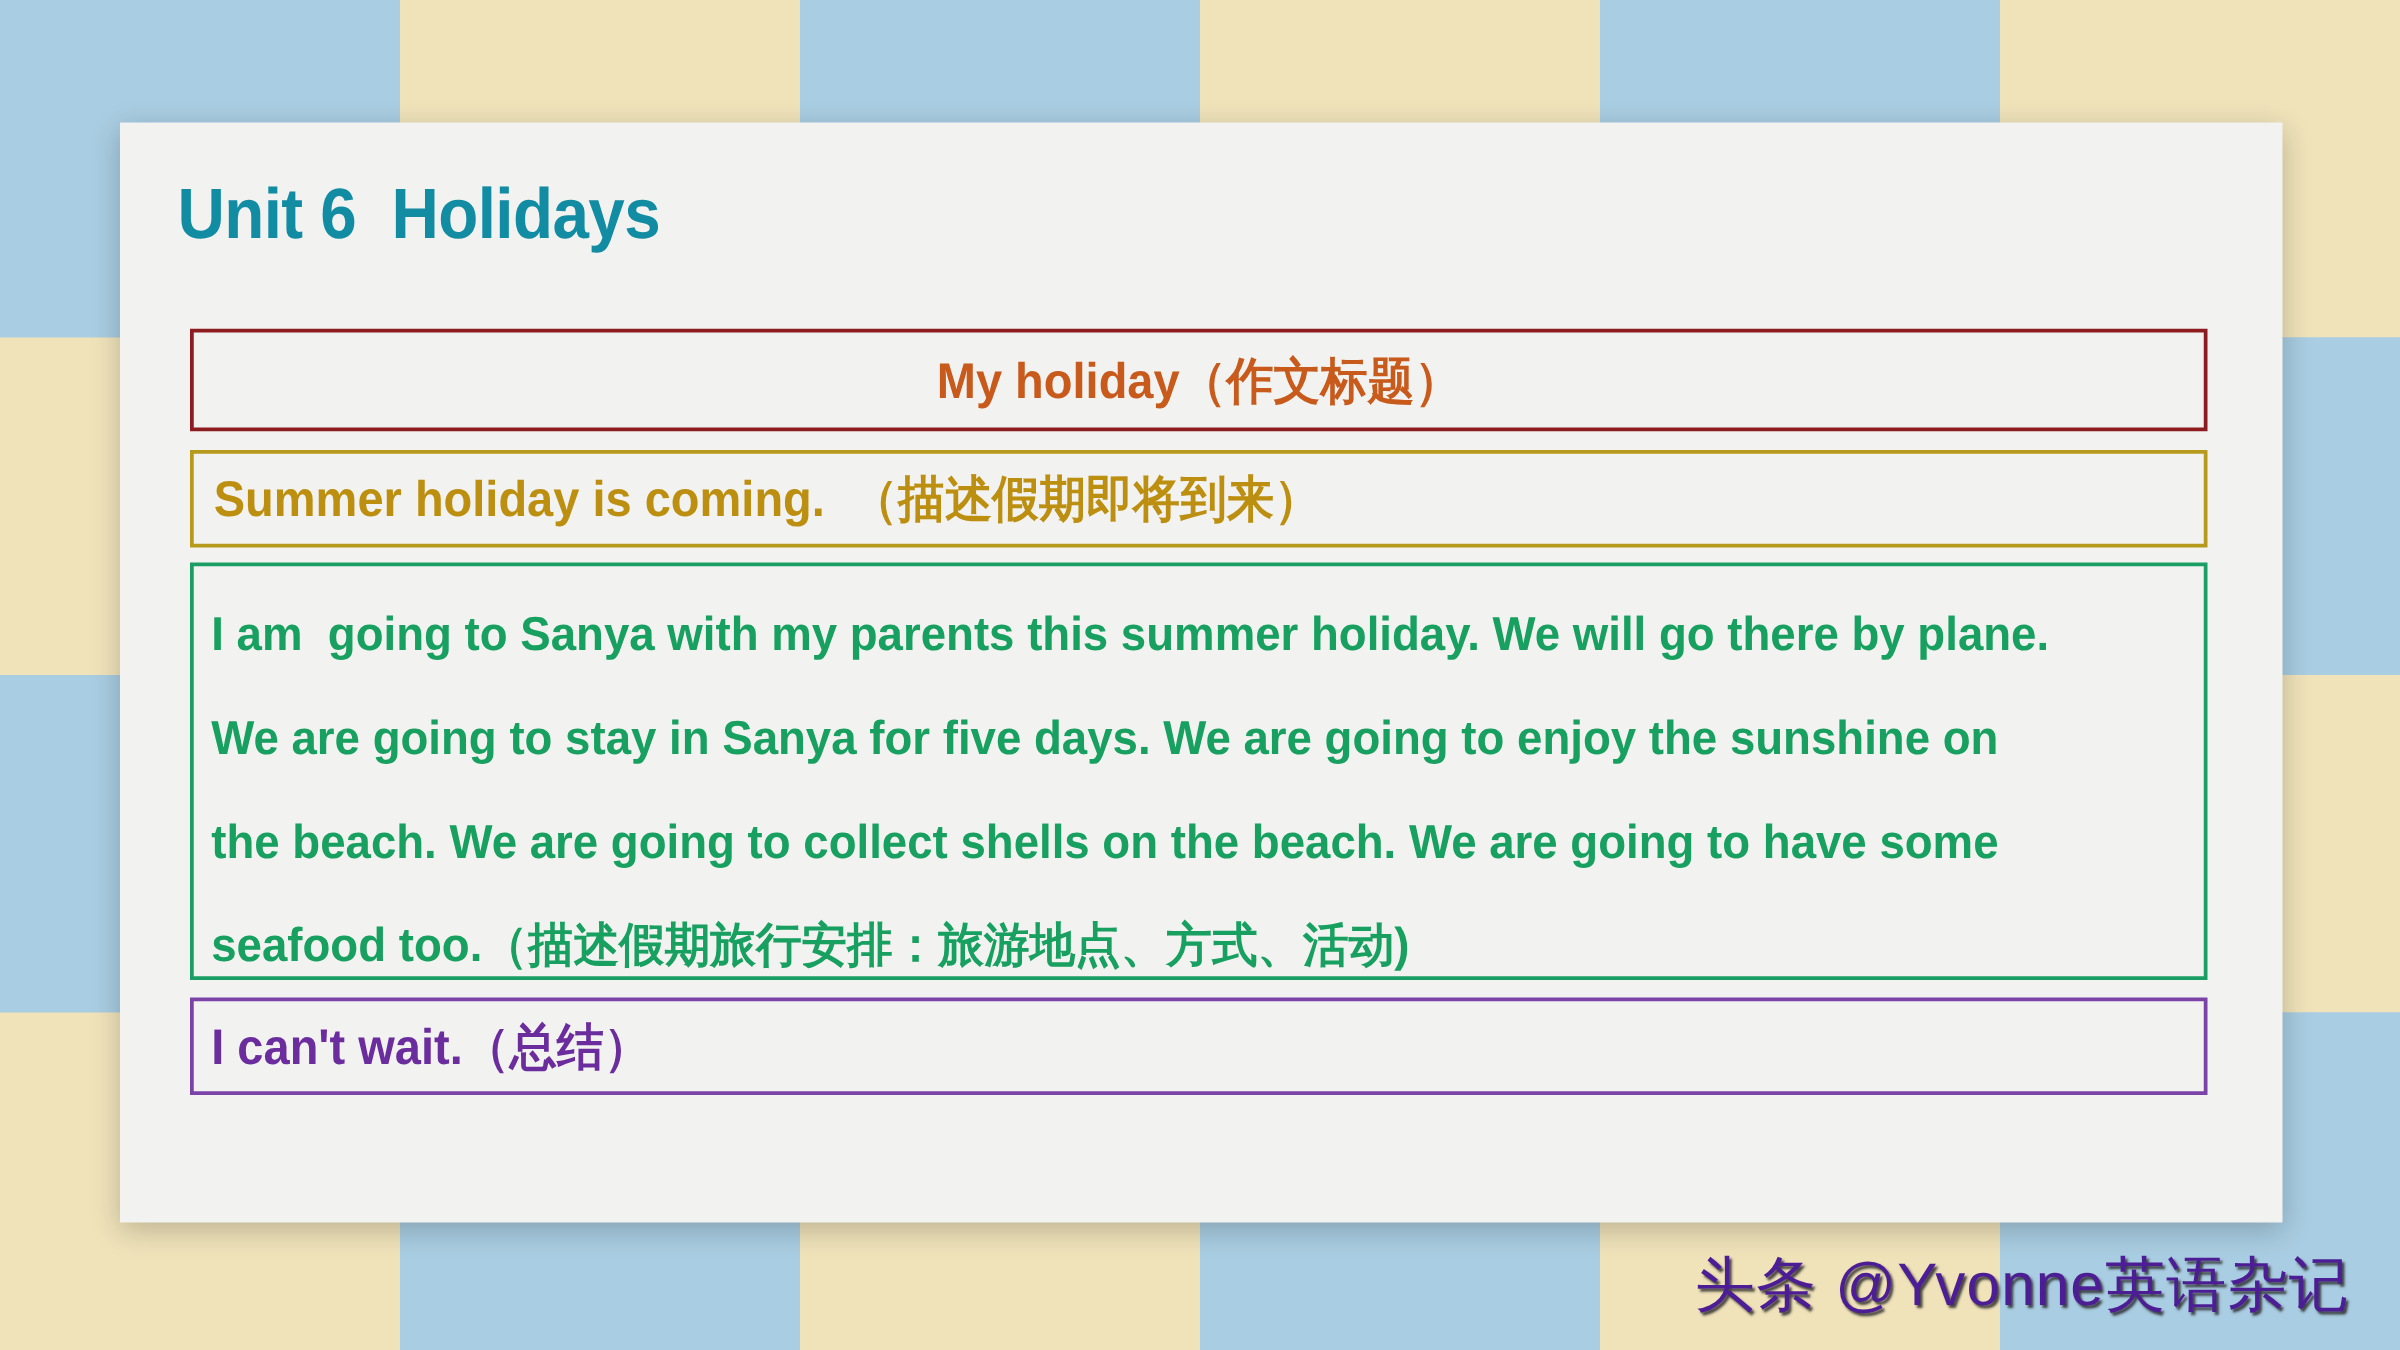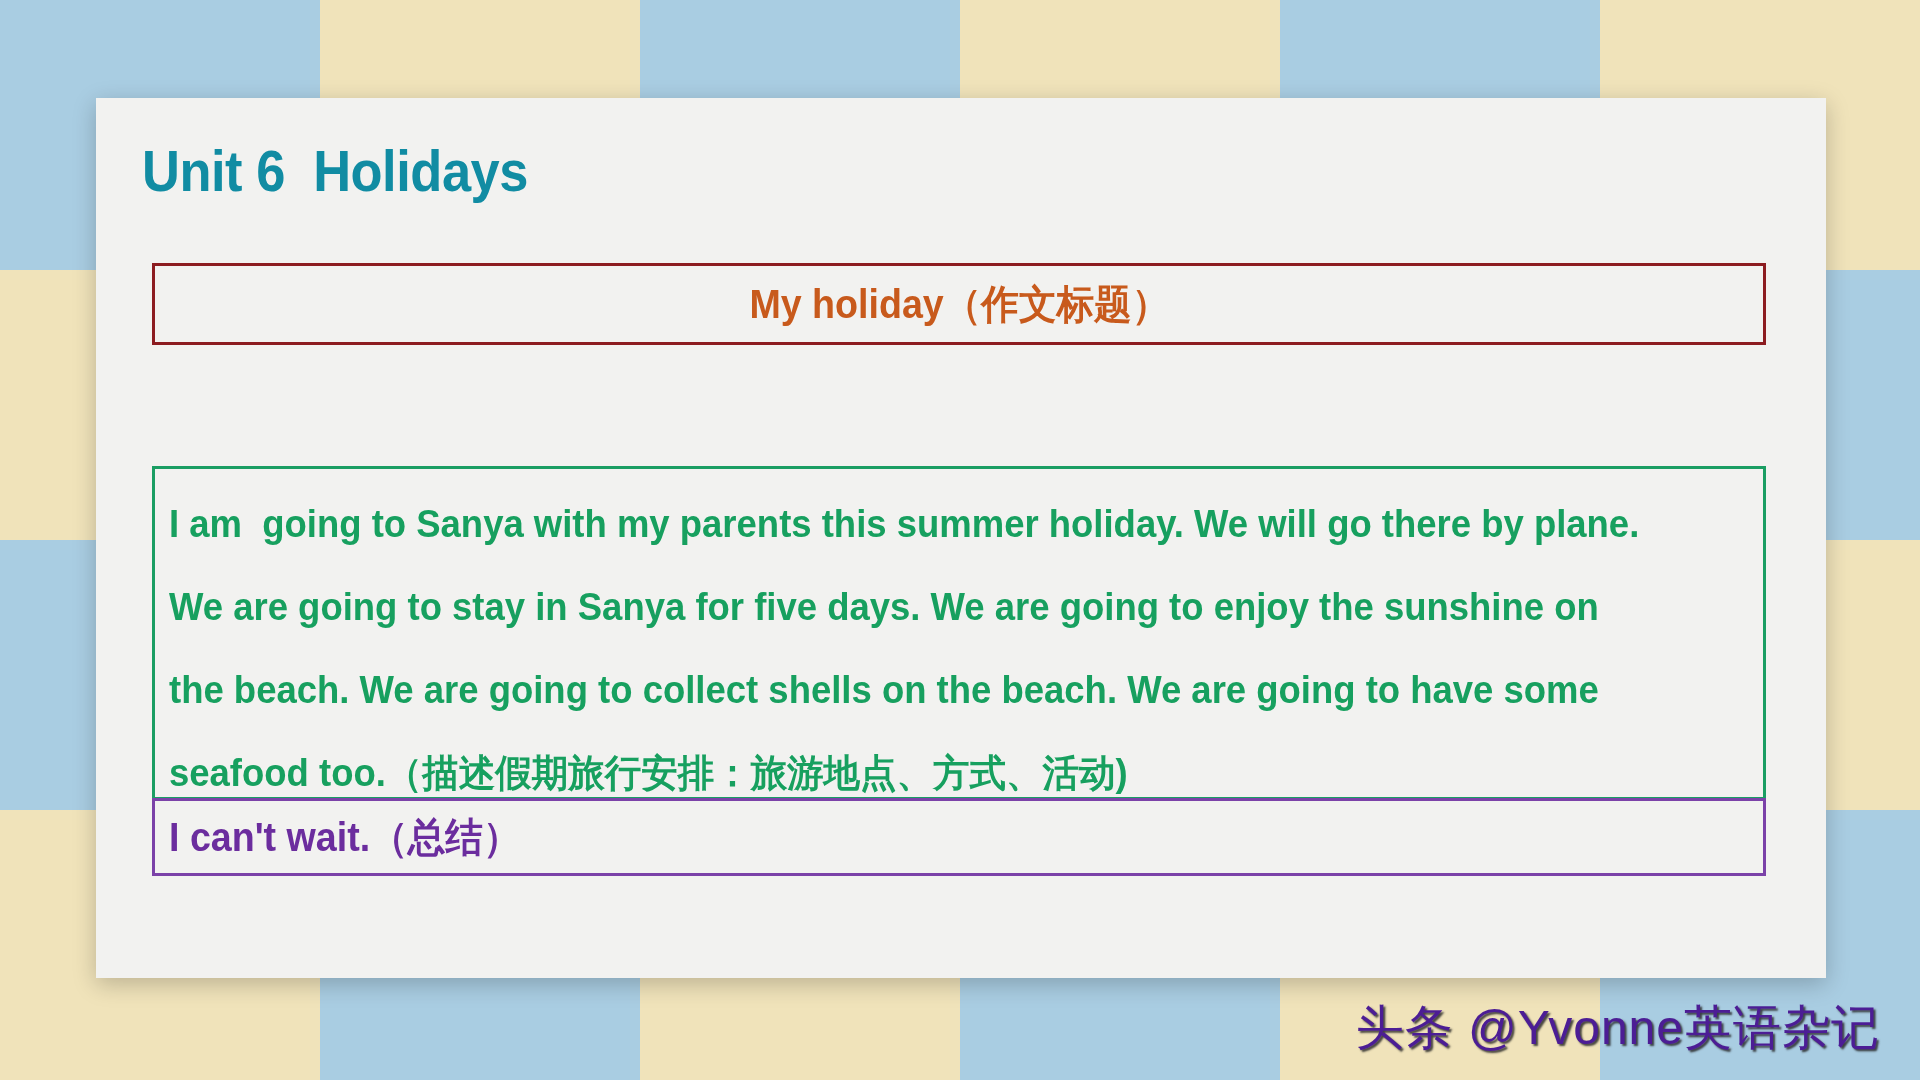--- a/index.html
+++ b/index.html
@@ -96,21 +96,21 @@
     color: #bd8f11;
     font-family: "Liberation Sans Narrow", "Liberation Sans", sans-serif;
     transform: scaleX(0.94);
     transform-origin: left center;
     white-space: pre;
   }
 
   
   #box-body {
     left: 56px;
-    top: 368px;
+    top: 352px;
     width: 1614px;
     height: 334px;
     border: 3px solid #22c55e;
     padding: 14px 12px 10px 14px;
   }
   #box-body .line {
     font-size: 38px;
     font-weight: 700;
     color: #17a05f;
     font-family: "Liberation Sans Narrow", "Liberation Sans", sans-serif;
@@ -186,20 +186,23 @@
   </div>
 
 <div id="slide" style="background: rgb(242, 242, 240); text-decoration: underline;">
 
   <div id="slide-title" style="color: rgb(17, 140, 163);">Unit 6  Holidays</div>
 
   <div class="box" id="box-title" style="border-color: rgb(140, 28, 32);">
     <span class="txt" style="color: rgb(200, 90, 28);">My holiday（作文标题）</span>
   </div>
 
+  <div class="box" id="box-opening" style="border-color: rgb(183, 154, 28);">
+    <span class="txt" style="color: rgb(189, 143, 17);">Summer holiday is coming.  （描述假期即将到来）</span>
+  </div>
 
   <div class="box" id="box-body" style="border-color: rgb(26, 158, 99);">
     <div class="line" style="color: rgb(23, 160, 95);">I am  going to Sanya with my parents this summer holiday. We will go there by plane.</div>
     <div class="line" style="color: rgb(23, 160, 95);">We are going to stay in Sanya for five days. We are going to enjoy the sunshine on</div>
     <div class="line" style="color: rgb(23, 160, 95);">the beach. We are going to collect shells on the beach. We are going to have some</div>
     <div class="line" style="color: rgb(23, 160, 95);">seafood too.（描述假期旅行安排：旅游地点、方式、活动)</div>
   </div>
 
   <div class="box" id="box-closing" style="border-color: rgb(123, 66, 168);">
     <span class="txt" style="color: rgb(107, 45, 158);">I can't wait.（总结）</span>

